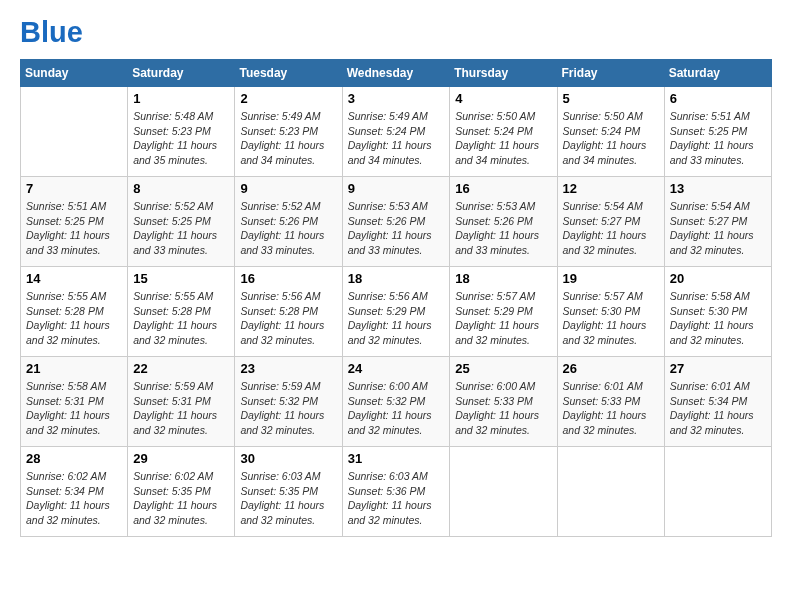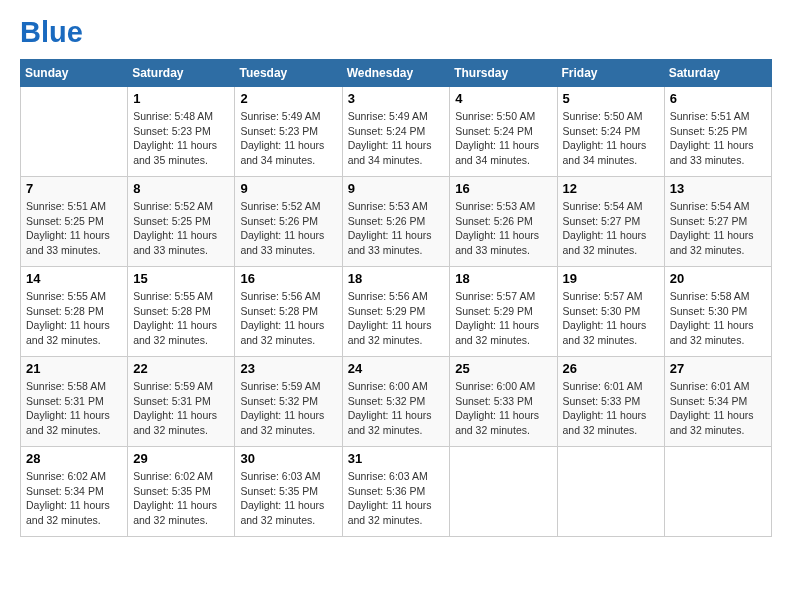--- a/index.html
+++ b/index.html
@@ -72,20 +72,21 @@
     .day-number {
       font-weight: bold;
       font-size: 13px;
       display: block;
       margin-bottom: 3px;
     }
     .day-info {
       font-size: 10.5px;
       color: #333;
       line-height: 1.4;
+      font-style: italic;
     }
     tbody tr:nth-child(odd) td { background: #fff; }
     tbody tr:nth-child(even) td { background: #f9f9f9; }
     .empty { background: #fff !important; }
   </style>
 </head>
 <body>
 
 <div class="header">
   <div class="logo">

